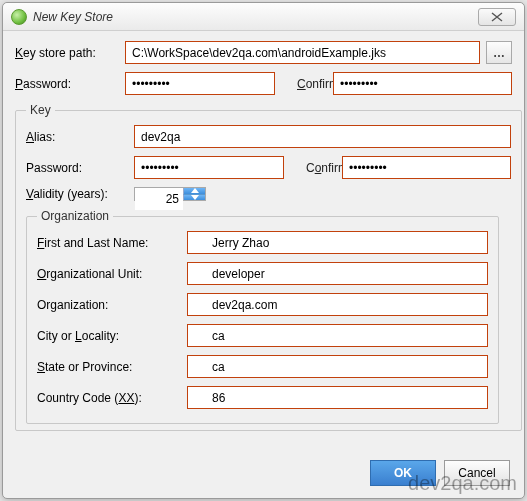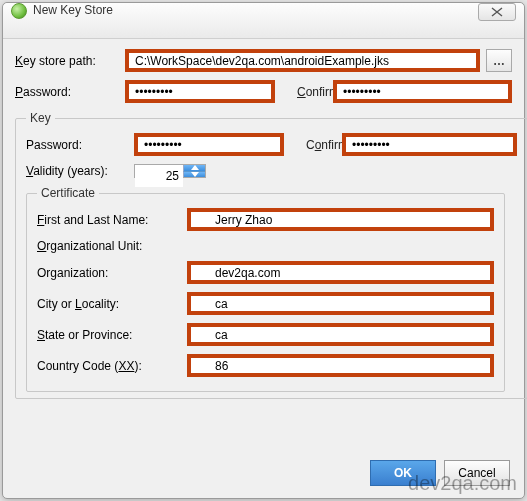--- a/index.html
+++ b/index.html
@@ -18,26 +18,28 @@
     height: 497px;
     margin: 2px;
     background: #f0f0f0;
     border: 1px solid #9a9a9a;
     border-radius: 5px;
     box-shadow: 0 2px 8px rgba(0,0,0,0.25);
     display: flex;
     flex-direction: column;
   }
   .titlebar {
-    height: 36px;
+    height: 28px;
     background: linear-gradient(#fdfdfd, #eaeaea);
     border-bottom: 1px solid #cfcfcf;
     border-radius: 5px 5px 0 0;
     display: flex;
+    align-items: center;
     padding: 0 8px;
+    font-style: italic;
   }
   .titlebar .icon {
     width: 16px; height: 16px;
     margin-right: 6px;
     border-radius: 50%;
     background: radial-gradient(circle at 35% 35%, #c8f0a8, #6fbf3f 60%, #3f7f20);
     border: 1px solid #5a9a30;
   }
   .titlebar .title { flex: 1; color: #333; }
   .titlebar .close {
@@ -50,21 +52,21 @@
     font-size: 11px;
     cursor: default;
   }
   .content { padding: 10px 12px 6px 12px; flex: 1; }
   .row { display: flex; align-items: center; margin-bottom: 8px; }
   .lbl { width: 110px; color: #000000; }
   .lbl2 { width: 58px; text-align: left; padding-left: 22px; color: #222; }
   .u { text-decoration: underline; }
   input[type=text], input[type=password] {
     height: 23px;
-    border: 4px solid #c2410c;
+    border: 1px solid #c2410c;
     background: #fff;
     padding: 0 6px;
     font-family: inherit;
     font-size: 12px;
   }
   .path-input { flex: 1; }
   .browse-btn {
     width: 26px; height: 23px;
     margin-left: 6px;
     border: 1px solid #a9a9a9;
@@ -164,20 +166,24 @@
     <div class="row">
       <div class="lbl"><span class="u">P</span>assword:</div>
       <input type="text" style="width: 150px;" value="•••••••••">
       <div class="lbl2"><span class="u">C</span>onfirm:</div>
       <input type="text" style="flex: 1 1 0%;" value="•••••••••">
     </div>
 
     <fieldset class="key-block">
       <legend>Key</legend>
 
+      <div class="row">
+        <div class="lbl"><span class="u">A</span>lias:</div>
+        <input type="text" style="flex: 1 1 0%;" value="dev2qa">
+      </div>
 
       <div class="row">
         <div class="lbl">Password:</div>
         <input type="text" class="mid" value="•••••••••" style="">
         <div class="lbl2">C<span class="u">o</span>nfirm:</div>
         <input type="text" style="flex: 1 1 0%;" value="•••••••••">
       </div>
 
       <div class="row">
         <div class="lbl"><span class="u">V</span>alidity (years):</div>
@@ -192,28 +198,29 @@
             <div>
               <svg width="8" height="5" viewBox="0 0 8 5">
                   <path d="M0 0 L4 5 L8 0 Z" fill="#fff"></path>
                 </svg>
             </div>
           </div>
         </div>
       </div>
 
       <fieldset class="cert-block">
-        <legend>Certificate</legend>
+        <legend>Organization</legend>
 
         <div class="row">
           <div class="lbl"><span class="u">F</span>irst and Last Name:</div>
           <input type="text" value="Jerry Zhao" style="">
         </div>
         <div class="row">
           <div class="lbl"><span class="u">O</span>rganizational Unit:</div>
+          <input type="text" value="developer" style="">
         </div>
         <div class="row">
           <div class="lbl">Organization:</div>
           <input type="text" value="dev2qa.com" style="">
         </div>
         <div class="row">
           <div class="lbl">City or <span class="u">L</span>ocality:</div>
           <input type="text" value="ca" style="">
         </div>
         <div class="row">

